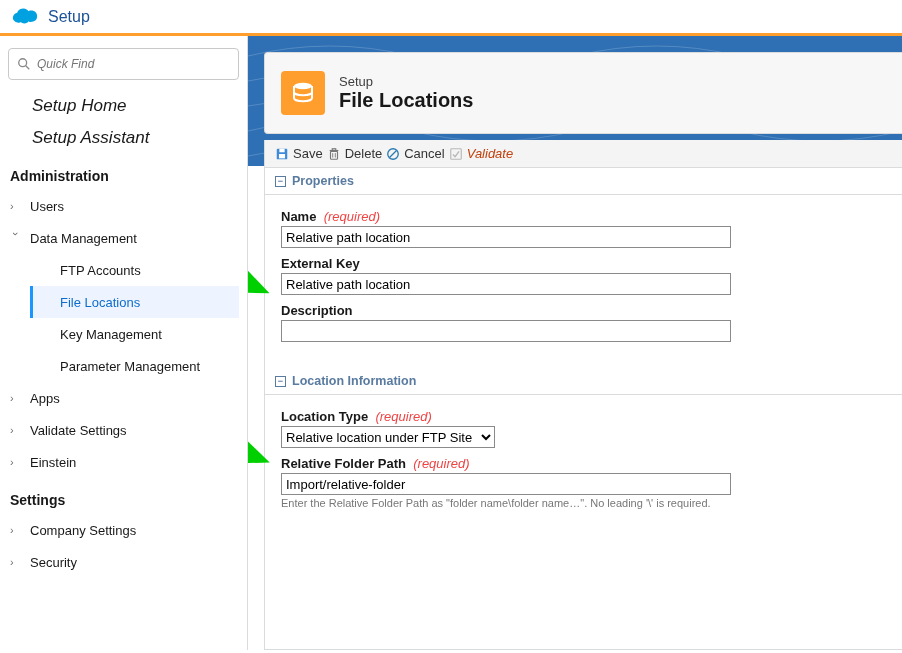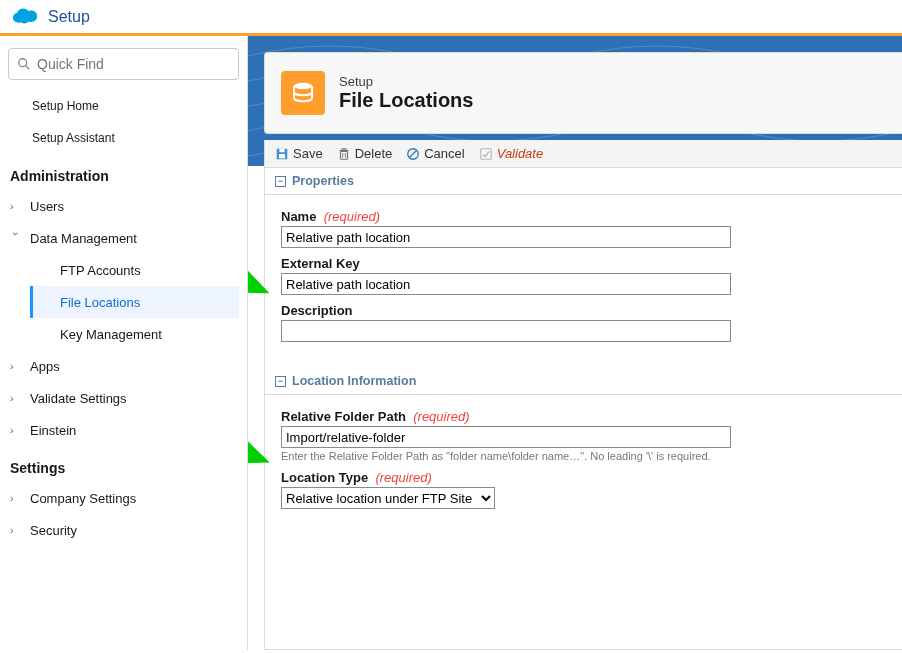--- a/index.html
+++ b/index.html
@@ -4,40 +4,40 @@
 <style>
   * { box-sizing: border-box; margin: 0; padding: 0; }
   body { font-family: -apple-system, "Salesforce Sans", Arial, sans-serif; font-size: 13px; color: #181818; background: #fff; }
   .topbar { height: 36px; display: flex; align-items: center; padding: 0 10px; border-bottom: 3px solid #ff9e2c; }
   .cloud-logo { width: 30px; height: 20px; margin-right: 8px; }
   .app-title { font-size: 16px; color: #1b5297; }
   .layout { display: flex; height: calc(100vh - 39px); }
   .sidebar { width: 248px; background: #fff; border-right: 1px solid #d9dbdd; padding: 12px 8px 0 8px; overflow-y: auto; }
   .quickfind { display: flex; align-items: center; border: 1px solid #c9c9c9; border-radius: 4px; height: 32px; padding: 0 8px; margin-bottom: 10px; background: #fff; }
   .quickfind svg { flex: 0 0 14px; margin-right: 6px; }
-  .quickfind input { border: none; outline: none; font-size: 14px; flex: 1; background: transparent; }
-  .nav-item { display: flex; align-items: center; height: 32px; padding: 0 8px 0 24px; cursor: pointer; color: #181818; font-size: 12px; }
+  .quickfind input { border: none; outline: none; font-size: 12px; flex: 1; background: transparent; font-style: italic; }
+  .nav-item { display: flex; align-items: center; height: 32px; padding: 0 8px 0 24px; cursor: pointer; color: #181818; font-size: 17px; font-style: italic; }
   .nav-item.top { padding-left: 24px; }
   .nav-section { font-weight: 700; font-size: 14px; padding: 14px 0 6px 2px; }
   .nav-row { display: flex; align-items: center; height: 32px; cursor: pointer; padding-left: 2px; }
   .nav-row .chev { width: 12px; margin-right: 8px; color: #706e6b; font-size: 11px; }
   .nav-sub { padding-left: 22px; }
   .nav-sub .nav-leaf { height: 32px; display: flex; align-items: center; padding-left: 30px; cursor: pointer; }
   .nav-sub .nav-leaf.active { background: #eef4ff; border-left: 3px solid #1b96ff; padding-left: 27px; color: #0d6dcd; }
   .main { flex: 1; position: relative; overflow: hidden; }
   .topo { height: 130px; background: #2f6fb3; position: relative; overflow: hidden; }
   .topo svg.topo-bg { position: absolute; inset: 0; width: 100%; height: 100%; opacity: 0.25; }
   .header-card { position: absolute; left: 16px; right: 0; top: 16px; height: 82px; background: #f7f7f7; border: 1px solid #d9dbdd; border-right: none; border-radius: 4px 0 0 4px; display: flex; align-items: center; padding: 12px 16px; }
   .header-icon { width: 44px; height: 44px; background: #ff9e2c; border-radius: 4px; display: flex; align-items: center; justify-content: center; margin-right: 14px; }
   .header-texts .eyebrow { font-size: 13px; color: #3e3e3c; }
   .header-texts .title { font-size: 20px; font-weight: 700; color: #181818; }
   .content-outer { position: absolute; left: 16px; right: 0; top: 104px; bottom: 0; background: #fff; border: 1px solid #d9dbdd; border-right: none; border-top: none; overflow: auto; }
   .crumbs { padding: 10px 12px; font-size: 12.5px; color: #444; border-bottom: 1px solid #d9dbdd; }
   .crumbs a { color: #0d6dcd; text-decoration: none; }
-  .toolbar { display: flex; align-items: center; gap: 14px; padding: 6px 10px; background: #f4f4f4; border-bottom: 1px solid #d9dbdd; font-size: 13px; }
+  .toolbar { display: flex; align-items: center; gap: 4px; padding: 6px 10px; background: #f4f4f4; border-bottom: 1px solid #d9dbdd; font-size: 13px; }
   .tb-btn { display: flex; align-items: center; gap: 4px; cursor: pointer; color: #333; }
   .tb-btn.disabled { color: #c2410c; cursor: default; font-style: italic; }
   .tb-btn svg { width: 14px; height: 14px; }
   .section-bar { display: flex; align-items: center; gap: 6px; padding: 6px 10px; font-size: 12.5px; font-weight: 700; color: #5a7ba0; border-bottom: 1px solid #d9dbdd; background: #fff; }
   .section-bar .toggle { width: 11px; height: 11px; border: 1px solid #5a7ba0; display: inline-flex; align-items: center; justify-content: center; font-size: 9px; line-height: 1; }
   .form-body { padding: 8px 16px 18px 16px; }
   .field { margin: 6px 0 8px 0; }
   .field label { font-size: 13px; font-weight: 700; display: inline-block; margin-bottom: 2px; }
   .field .req { font-style: italic; font-weight: 400; color: #ef4444; }
   .field input.txt { width: 450px; height: 22px; border: 1px solid #8a8a8a; padding: 1px 4px; font-size: 13px; }
@@ -73,20 +73,21 @@
       <span>Users</span>
     </div>
     <div class="nav-row">
       <span class="chev" style="transform:rotate(90deg);display:inline-block;">›</span>
       <span>Data Management</span>
     </div>
     <div class="nav-sub">
       <div class="nav-leaf">FTP Accounts</div>
       <div class="nav-leaf active">File Locations</div>
       <div class="nav-leaf">Key Management</div>
+      <div class="nav-leaf">Parameter Management</div>
     </div>
 
     <div class="nav-row">
         <span class="chev">›</span>
         <span>Apps</span>
       </div>
     <div class="nav-row">
         <span class="chev">›</span>
         <span>Validate Settings</span>
       </div>
@@ -187,29 +188,29 @@
           <input class="txt" type="text" value="" style="">
         </div>
       </div>
 
       <div class="section-bar">
         <span class="toggle">−</span>
         <span>Location Information</span>
       </div>
       <div class="form-body">
         <div class="field">
-          <label><span>Relative Folder Path</span>&nbsp;&nbsp;<span class="req">(required)</span></label><br>
-          <input class="txt" type="text" value="Import/relative-folder" style="">
-          <div class="hint">Enter the Relative Folder Path as "folder name\folder name…". No leading '\' is required.</div>
-        </div>
-        <div class="field">
           <label><span>Location Type</span>&nbsp;&nbsp;<span class="req">(required)</span></label><br>
           <select>
             <option>Relative location under FTP Site</option>
           </select>
+        </div>
+        <div class="field">
+          <label><span>Relative Folder Path</span>&nbsp;&nbsp;<span class="req">(required)</span></label><br>
+          <input class="txt" type="text" value="Import/relative-folder" style="">
+          <div class="hint">Enter the Relative Folder Path as "folder name\folder name…". No leading '\' is required.</div>
         </div>
       </div>
     </div>
 
     <svg class="arrow" style="left:-110px; top:190px;" width="140" height="80">
       <defs>
           <marker id="ah1" markerWidth="12" markerHeight="12" refX="10" refY="5" orient="auto">
             <path d="M0,0 L12,5 L0,10 z" fill="#00d000"></path>
           </marker>
         </defs>

